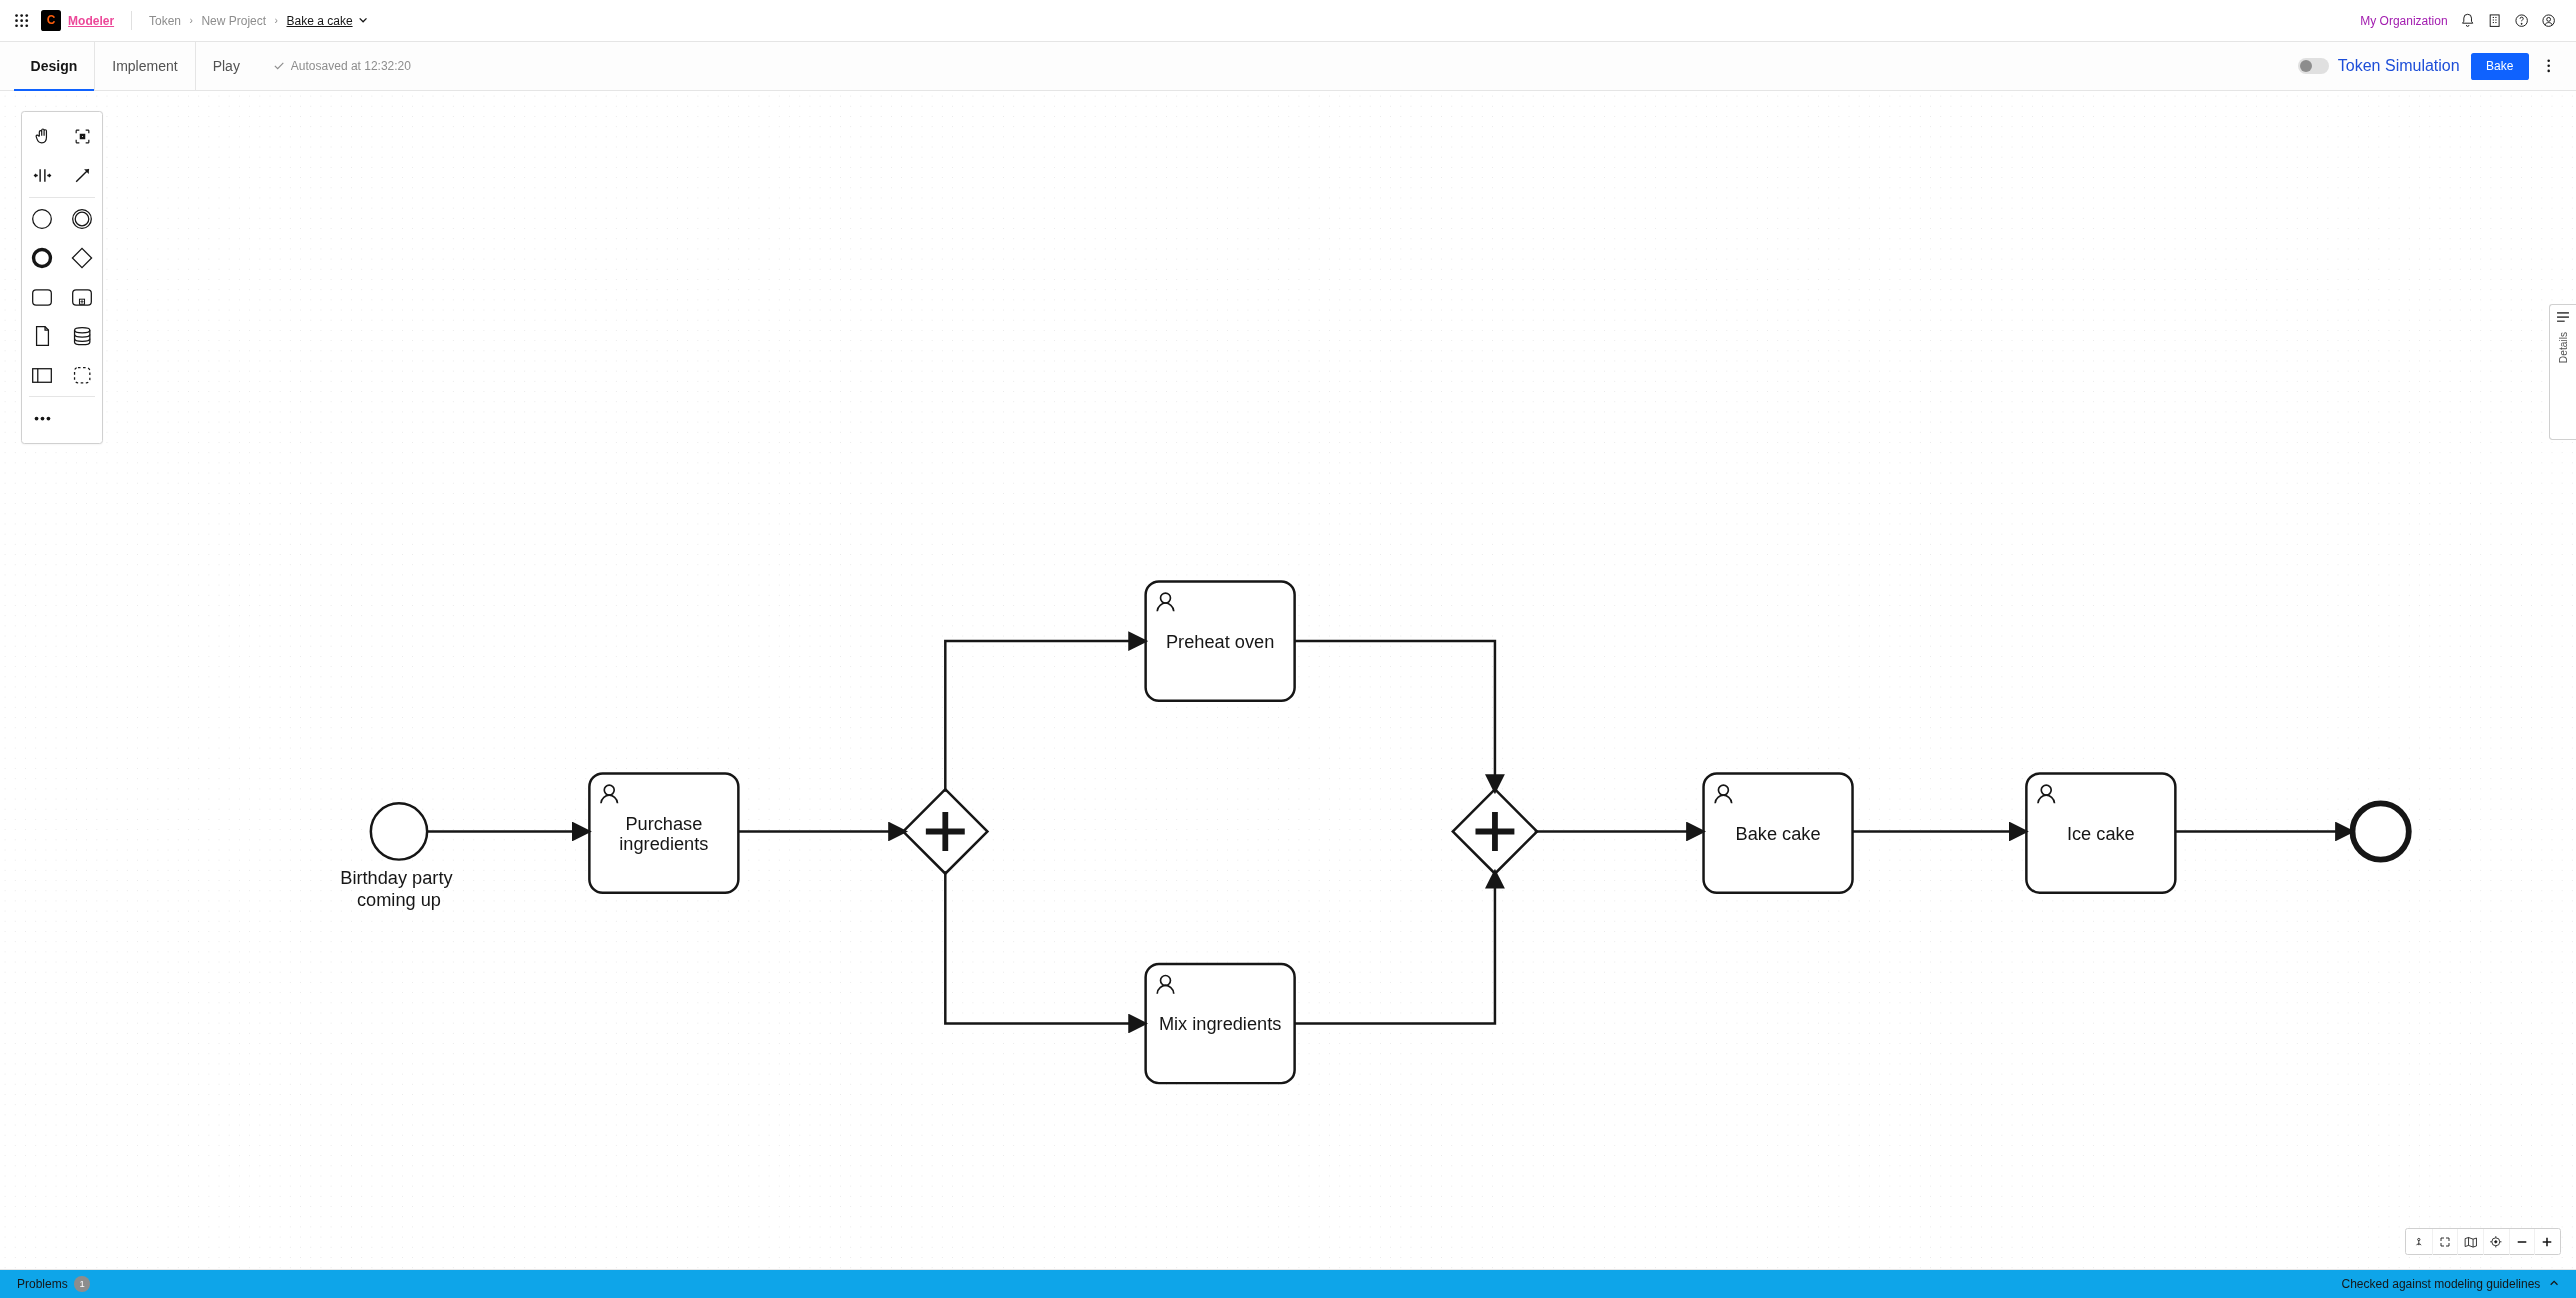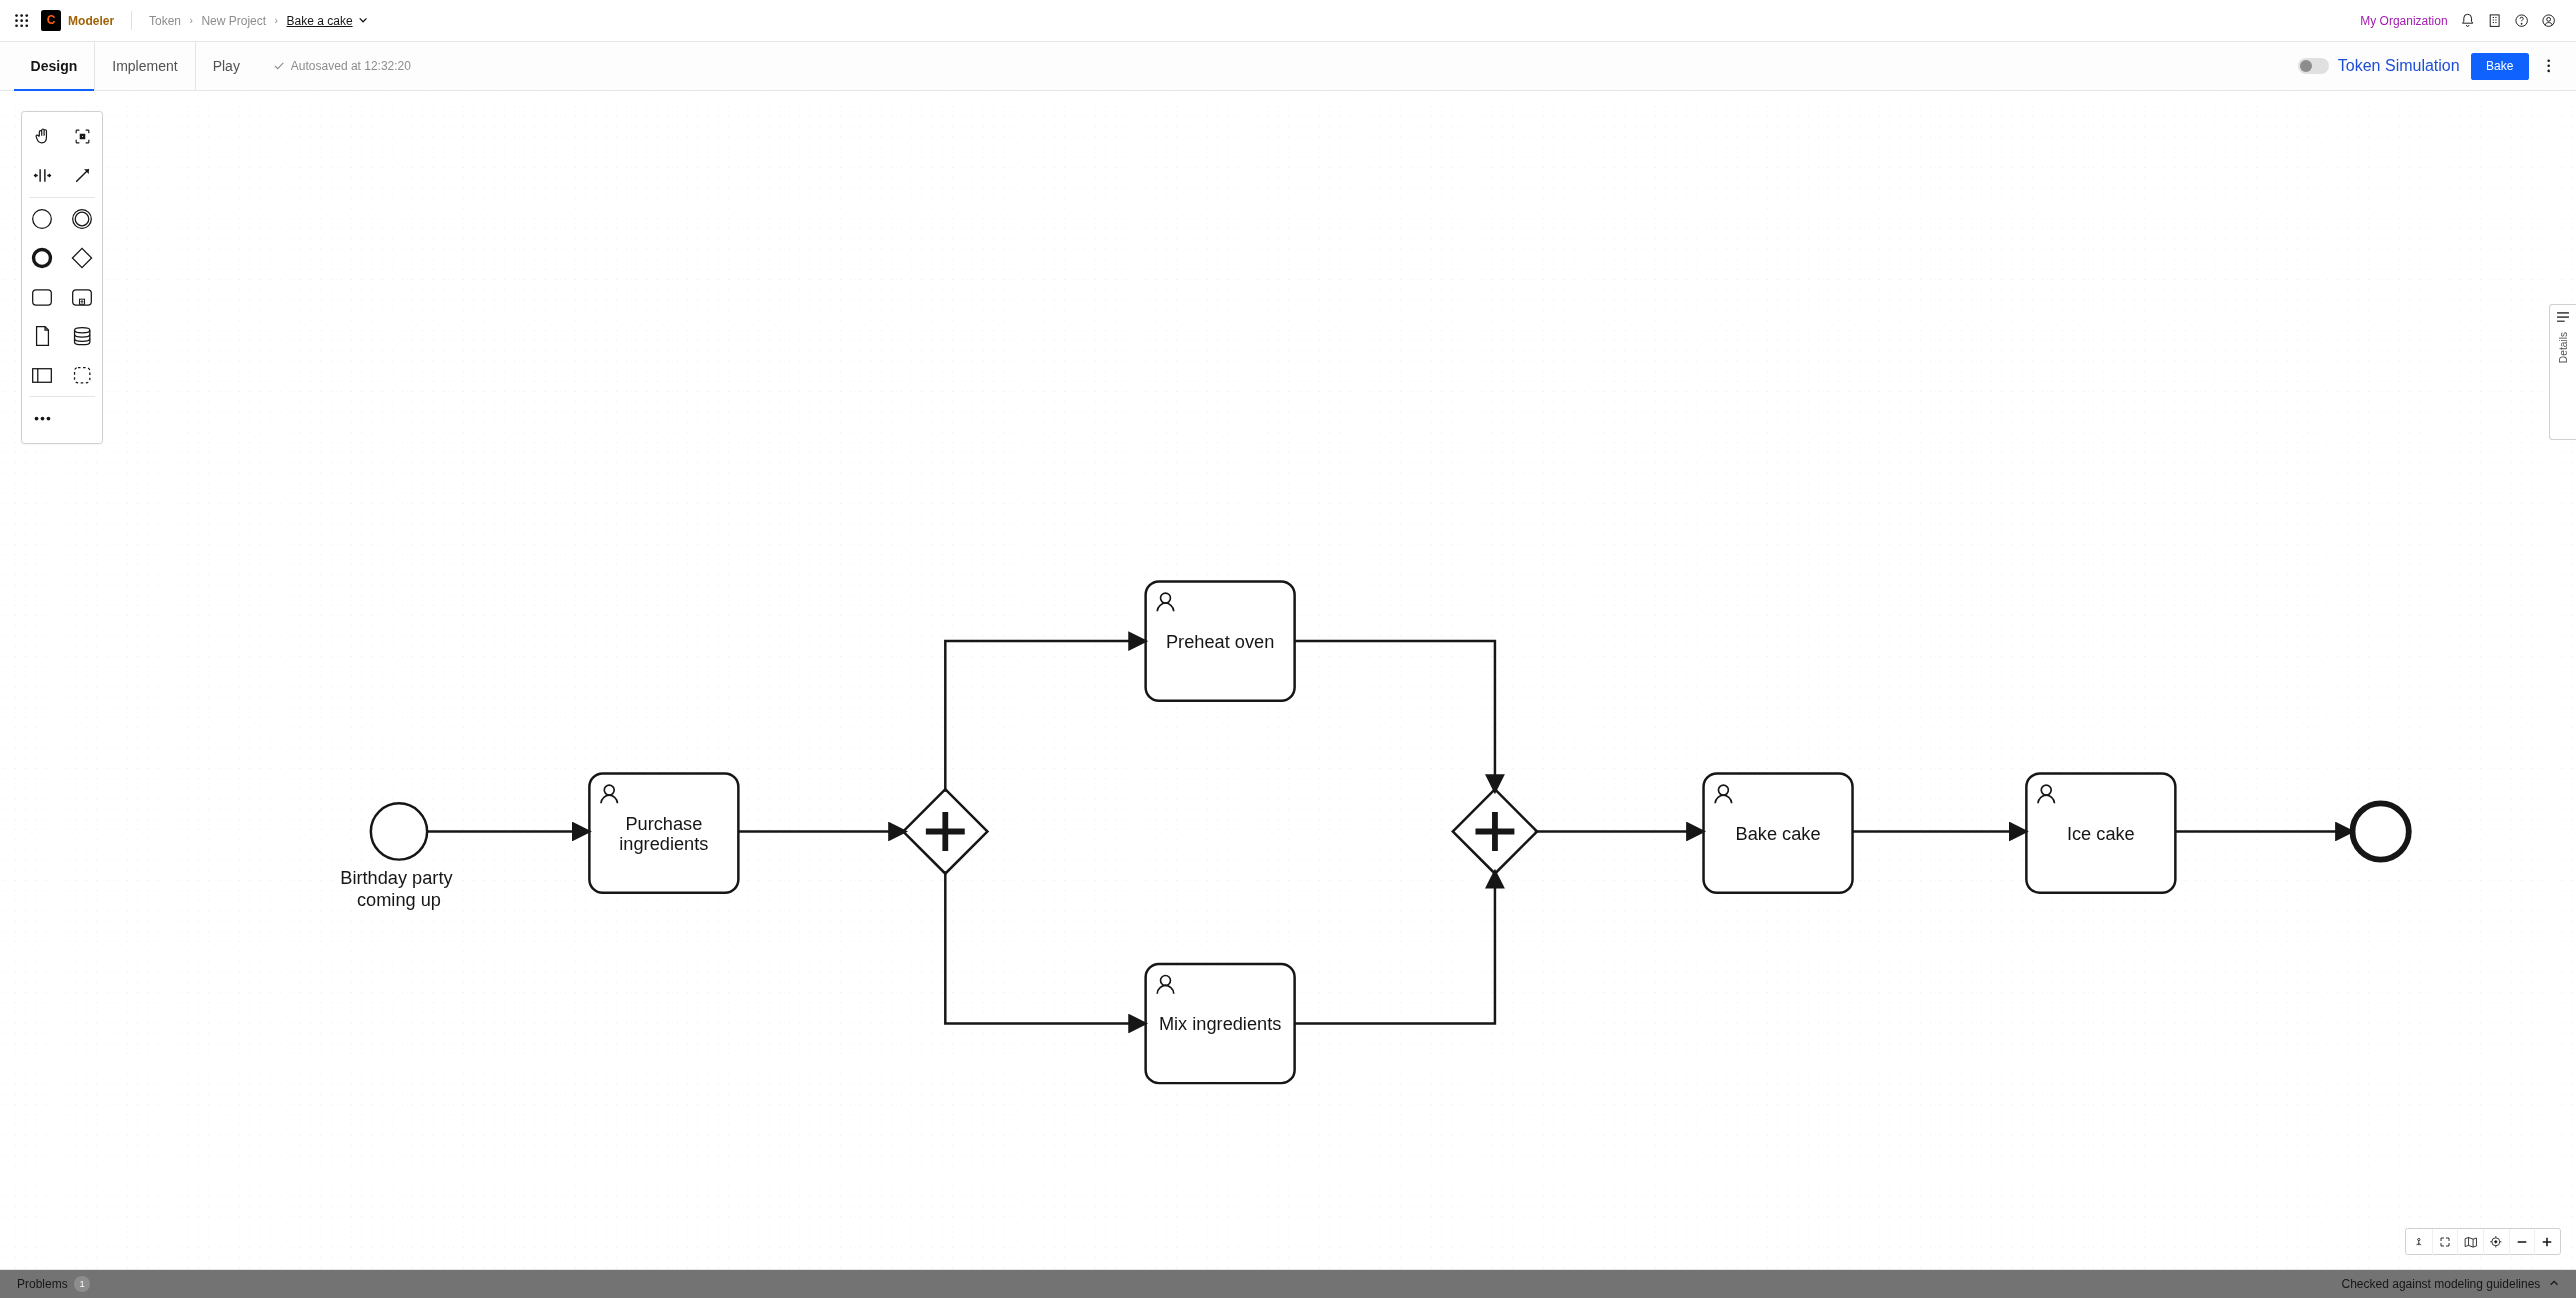--- a/index.html
+++ b/index.html
@@ -2,21 +2,21 @@
 <html style="font-size:13.6px"><head>
 <meta charset="utf-8">
 <style>
 * { box-sizing: border-box; margin: 0; padding: 0; }
 html, body { width: 100%; height: 100%; font-family: -apple-system, BlinkMacSystemFont, "Segoe UI", Arial, sans-serif; overflow: hidden; background: #fff; }
 
 
 .topbar { height: 42px; display: flex; align-items: center; padding: 0 13.6px; border-bottom: 0.9px solid #e5e5e5; }
 .apps-icon { width: 15.3px; height: 15.3px; margin-right: 12px; display:flex; align-items:center; justify-content:center; cursor:pointer;}
 .brand-logo { width: 20.4px; height: 20.4px; background: #000; border-radius: 2.6px; display:inline-flex; align-items:center; justify-content:center; color:#fc5d0d; font-weight:700; font-size:12px; margin-right:6.8px;}
-.brand-name { font-weight:600; font-size:12px; color:#a16207; }
+.brand-name { font-weight:600; font-size:12px; color:#ec4899;text-decoration:underline; }
 .vdiv { width:0.9px; height:19px; background:#e0e0e0; margin: 0 17px; }
 .crumb { color:#8d8d8d; font-size:12px; cursor:pointer;}
 .crumb.active { color:#161616; font-weight:500;text-decoration:underline;}
 .chev { color:#8d8d8d; margin:0 8.5px; font-size:10.2px;}
 .topbar-spacer{flex:1;}
 .org-label{font-size:12px; color:#a21caf; margin-right:6.8px; cursor:pointer;}
 .ticon { width:27px; height:27px; display:inline-flex; align-items:center; justify-content:center; cursor:pointer; border-radius:3.4px;}
 
 
 .tabbar { height:49px; display:flex; align-items:center; padding:0 13.6px; border-bottom:0.9px solid #e5e5e5; background:#fdfdfd;}
@@ -45,21 +45,21 @@
 
 .details-rail{position:absolute; right:0; top:213px; width:27px; height:136px; border:0.9px solid #d0d0d0; border-right:none; border-radius:3.4px 0 0 3.4px; background:#fff; display:flex; flex-direction:column; align-items:center; padding-top:6.8px;}
 .details-text{writing-mode:vertical-rl; transform:rotate(180deg); font-size:10.2px; color:#525252; margin-top:10.2px;}
 
 
 .zoom-controls{position:absolute; right:15.3px; bottom:13.6px; height:27px; background:#fff; border:0.9px solid #d0d0d0; border-radius:2.6px; display:flex; align-items:center;}
 .zbtn{width:25.6px; height:25.6px; display:inline-flex; align-items:center; justify-content:center; cursor:pointer;}
 .zbtn+.zbtn{border-left:0.9px solid #f0f0f0;}
 
 
-.statusbar{height:29px; border-top:0.9px solid #e5e5e5; display:flex; align-items:center; padding:0 17px; font-size:12px; color:#161616; background:#737373;}
+.statusbar{height:29px; border-top:0.9px solid #e5e5e5; display:flex; align-items:center; padding:0 17px; font-size:12px; color:#161616; background:#0ea5e9;}
 .badge{display:inline-flex; align-items:center; justify-content:center; min-width:15.3px; height:15.3px; padding:0 3.4px; border-radius:7.7px; background:#8d8d8d; color:#fff; font-size:9.4px; margin-left:6.8px;}
 .statusbar-spacer{flex:1;}
 
 
 .bpmn-svg{position:absolute; left:0; top:0; width:100%; height:100%;}
 
 
 .task-rect{fill:#fff; stroke:#161616; stroke-width:1.5; rx:8; ry:8;}
 .task-label{font-size:11px; text-anchor:middle; fill:#161616;}
 .evt-label{font-size:11px; text-anchor:middle; fill:#161616;}

